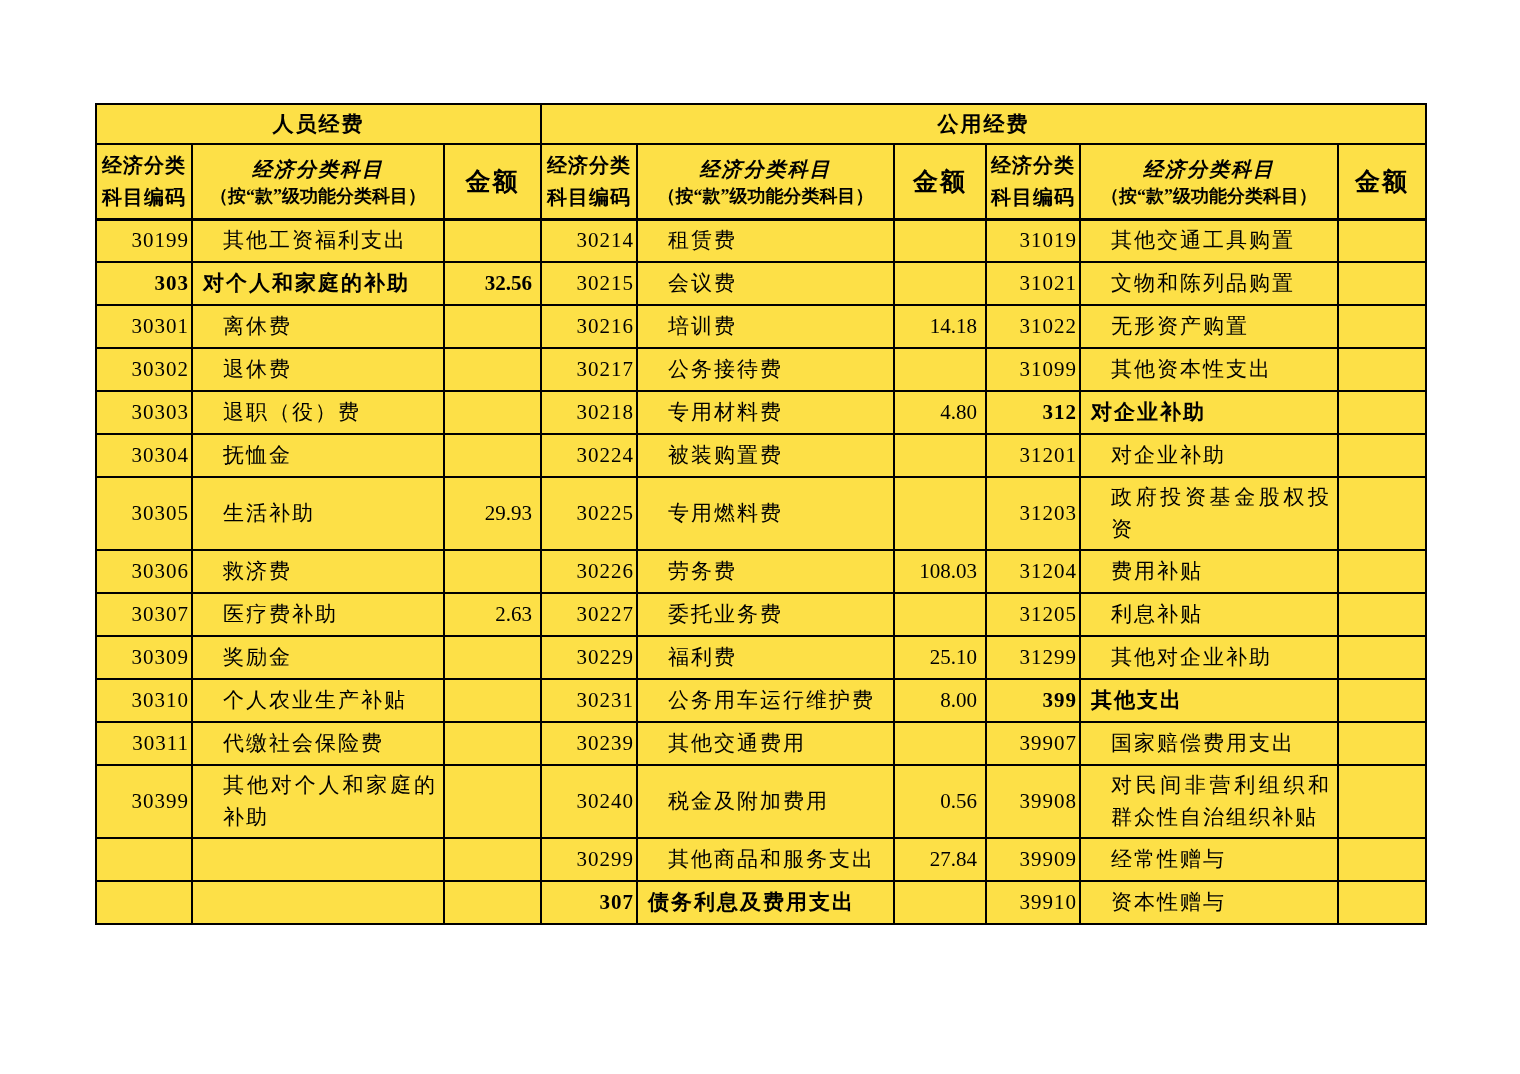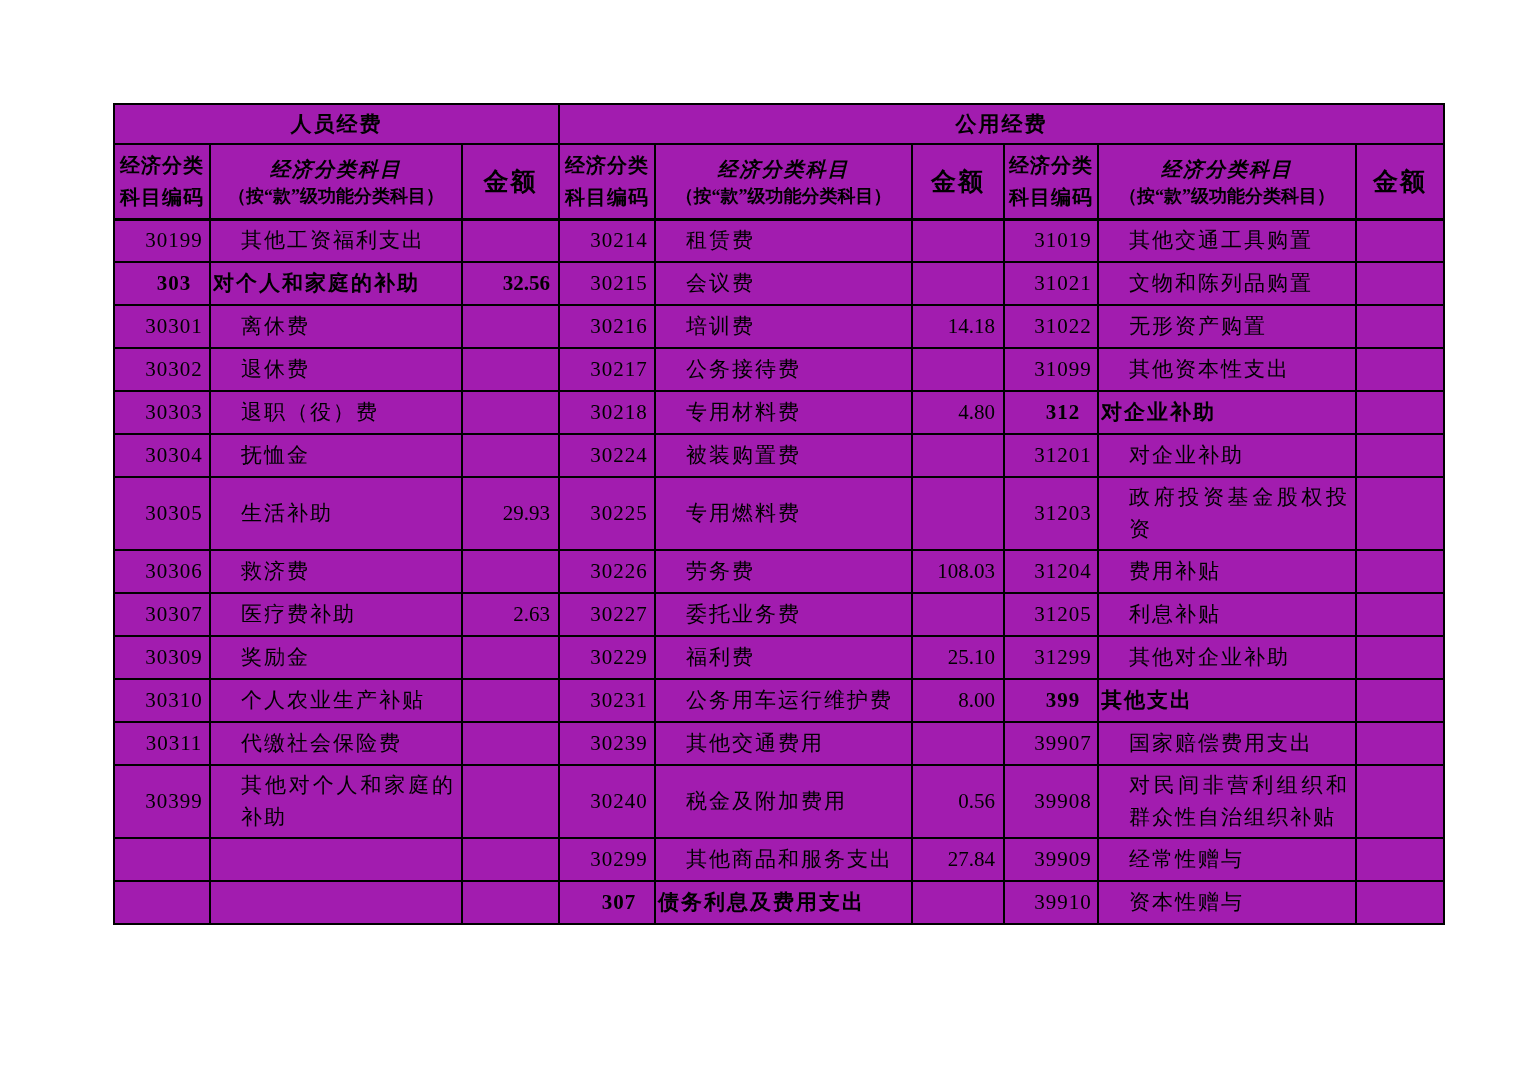--- a/index.html
+++ b/index.html
@@ -7,26 +7,26 @@
     padding: 0;
     width: 1520px;
     height: 1074px;
     background: #ffffff;
     overflow: hidden;
     font-family: "Liberation Serif", "DejaVu Serif", serif;
     color: #000;
   }
   table.budget {
     position: absolute;
-    left: 113px;
+    left: 95px;
     top: 103px;
     width: 1330px;
     border-collapse: collapse;
     table-layout: fixed;
-    background: #a21caf;
+    background: #fde047;
   }
   .budget th, .budget td {
     border: 2px solid #000;
     vertical-align: middle;
     overflow: hidden;
     box-sizing: border-box;
   }
   
   tr.group-row th {
     height: 40px;
@@ -65,40 +65,40 @@
   th.amount-h {
     font-size: 25px;
     letter-spacing: 2px;
   }
   
   tbody td {
     height: 43px;
     font-size: 21px;
   }
   td.col-code {
-    text-align: center;
+    text-align: right;
     padding: 2px 2px 2px 26px;
     letter-spacing: 1px;
   }
   td.col-subject {
     text-align: justify;
     padding: 4px 6px 4px 30px;
     letter-spacing: 2px;
     line-height: 1.5;
   }
   td.col-amount {
     text-align: right;
     padding: 2px 8px 2px 2px;
   }
   td.bold {
     font-weight: bold;
     border-radius: 21px;
   }
   td.col-subject.bold {
-    padding-left: 2px;
+    padding-left: 10px;
   }
 </style>
 </head>
 <body>
 
 <table class="budget">
   <colgroup>
     <col style="width:96px">
       <col style="width:252px">
       <col style="width:97px">

